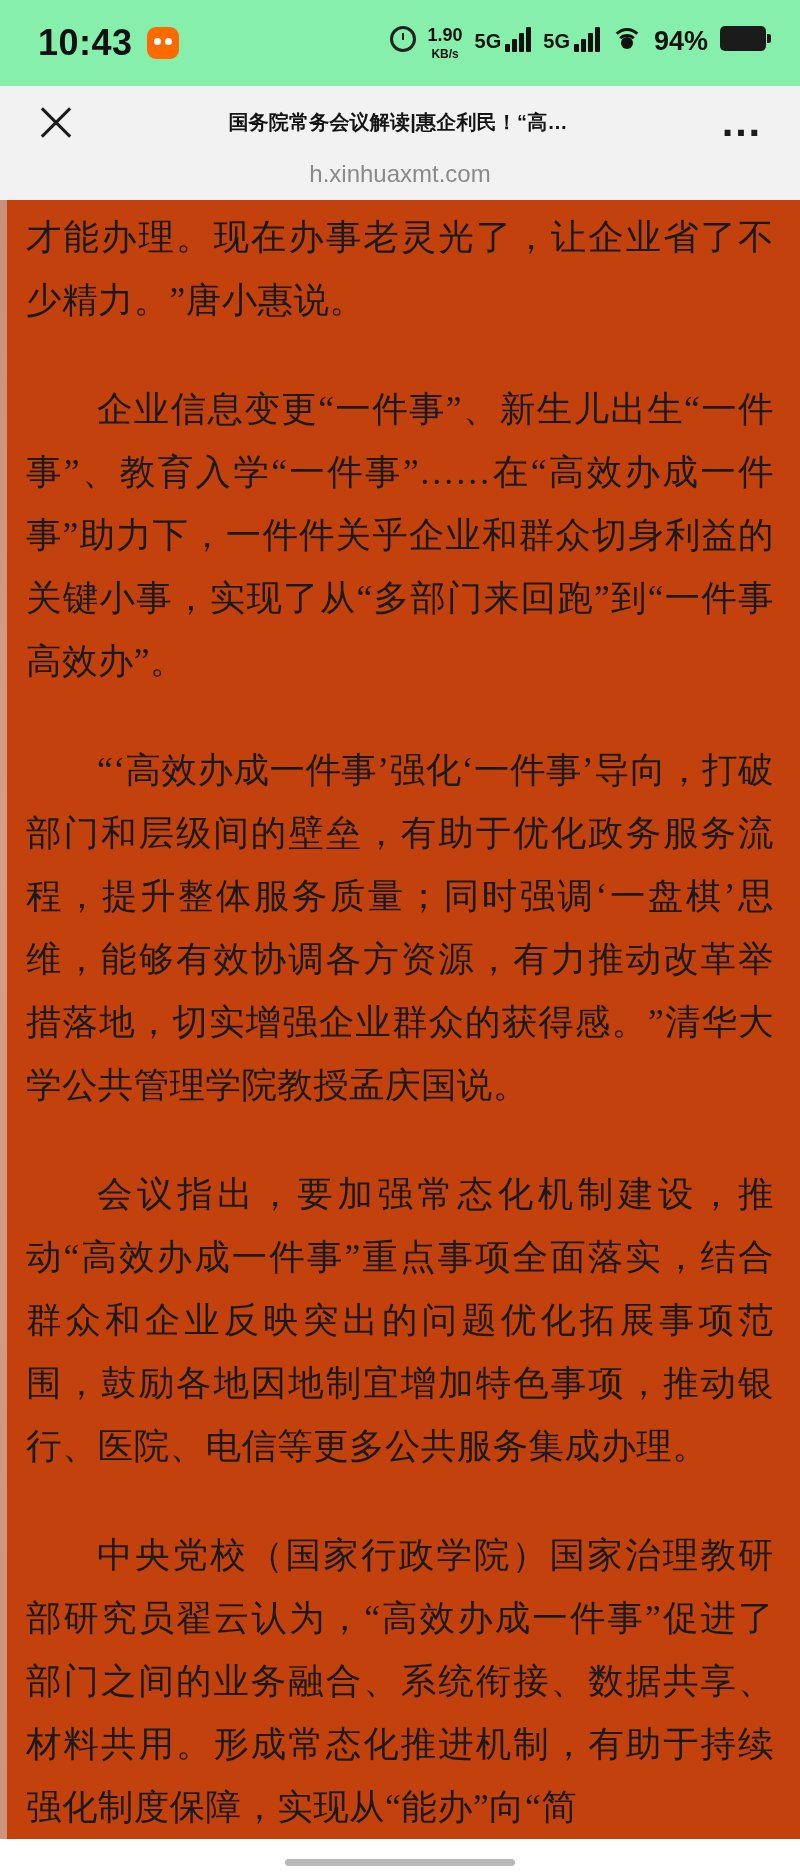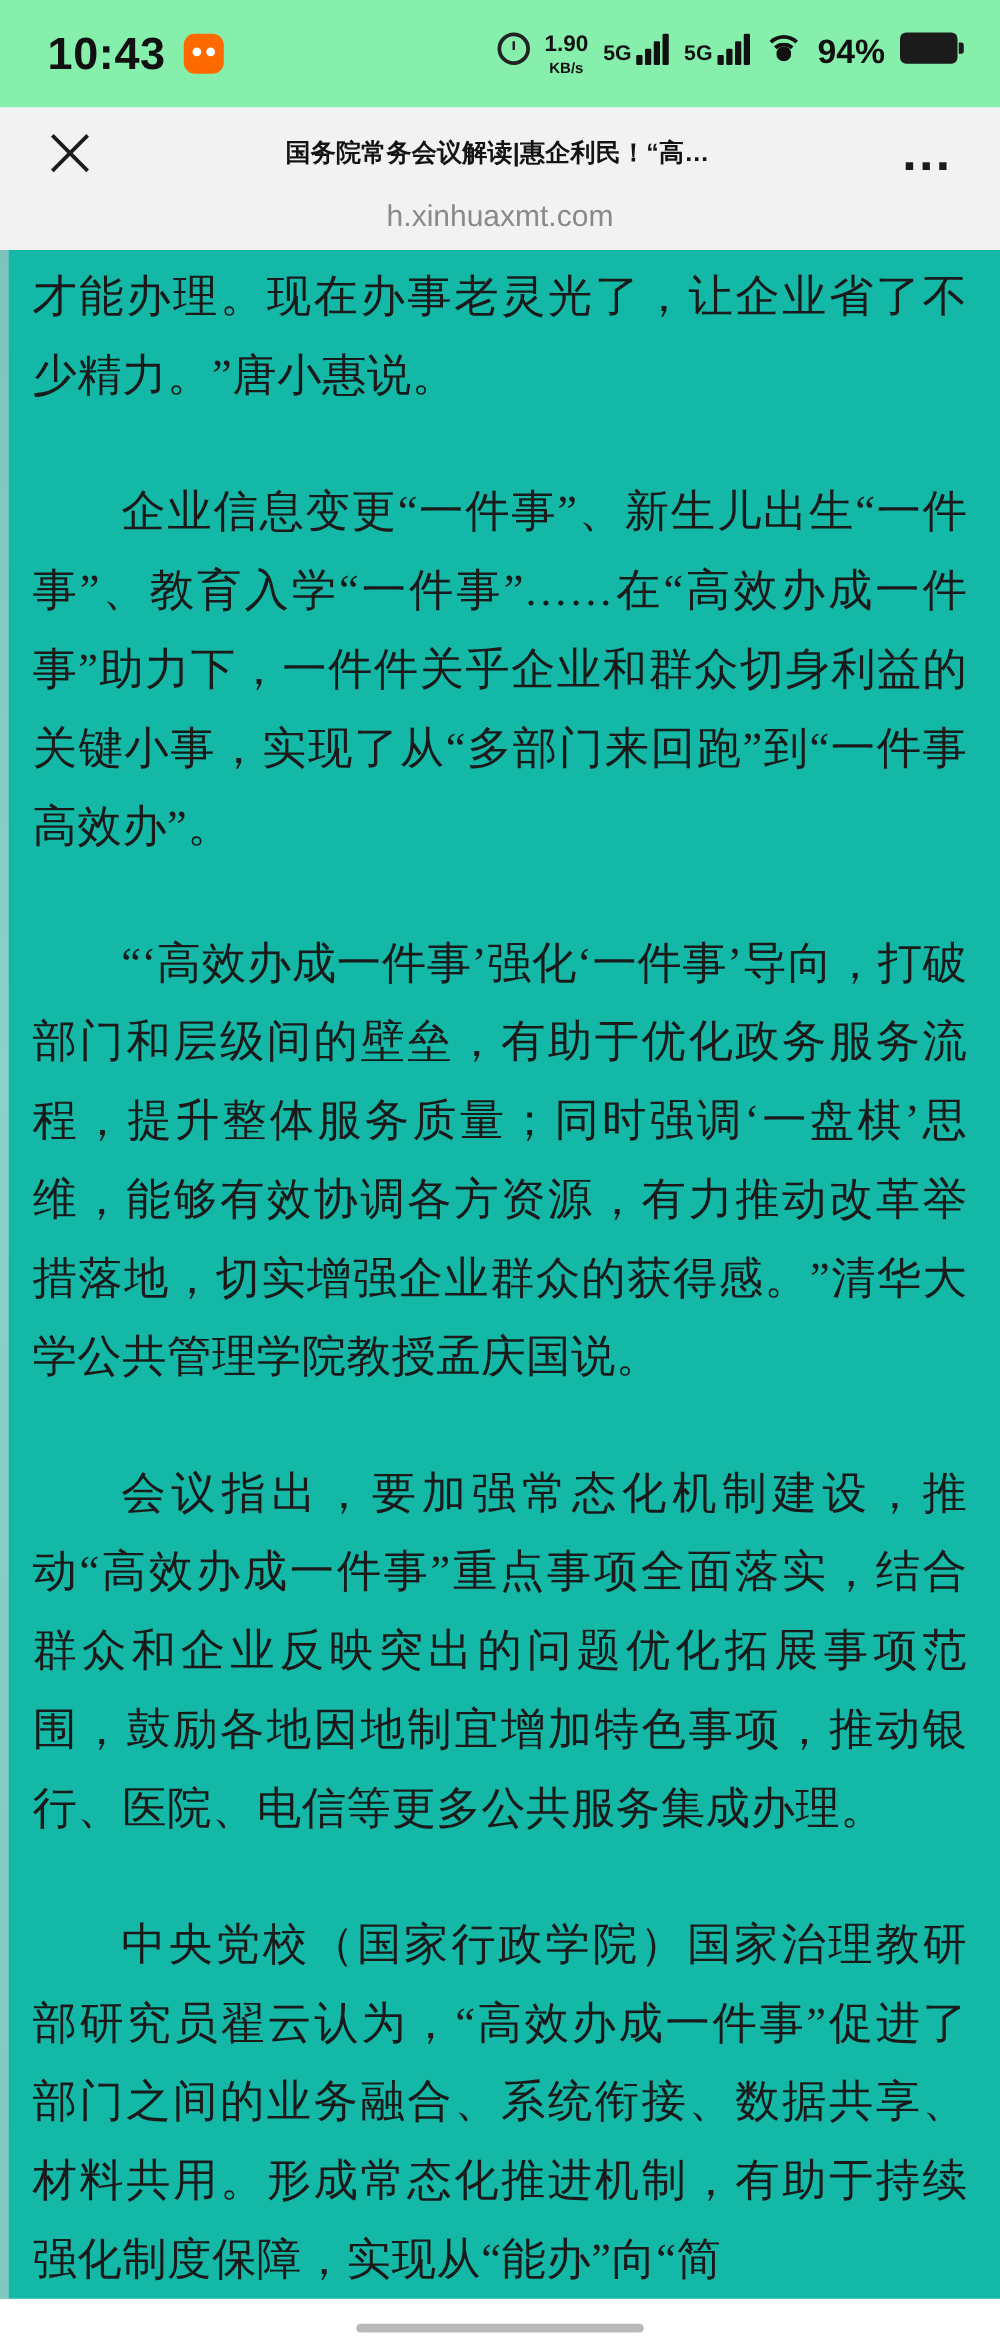--- a/index.html
+++ b/index.html
@@ -105,21 +105,21 @@
   .sig i:nth-child(2) { height: 13px; }
   .sig i:nth-child(3) { height: 19px; }
   .sig i:nth-child(4) { height: 25px; }
 
   .sig-group {
     display: flex;
     align-items: flex-end;
     gap: 4px;
   }
   .sig-label {
-    font-size: 17px;
+    font-size: 20px;
     font-weight: 700;
     color: #111;
     line-height: 1;
     margin-bottom: 1px;
   }
 
   .wifi-icon {
     width: 30px;
     height: 24px;
     position: relative;
@@ -224,21 +224,21 @@
   }
   .page-url {
     text-align: center;
     font-size: 24px;
     color: #8a8a8a;
     margin-top: 6px;
   }
 
   
   .article {
-    background: #14b8a6;
+    background: #c2410c;
     padding: 0 26px;
     box-sizing: border-box;
     position: relative;
   }
   .article p {
     margin: 0 0 46px 0;
     font-family: "Liberation Serif", serif;
     font-size: 35.5px;
     line-height: 63px;
     color: #1a1a1a;

